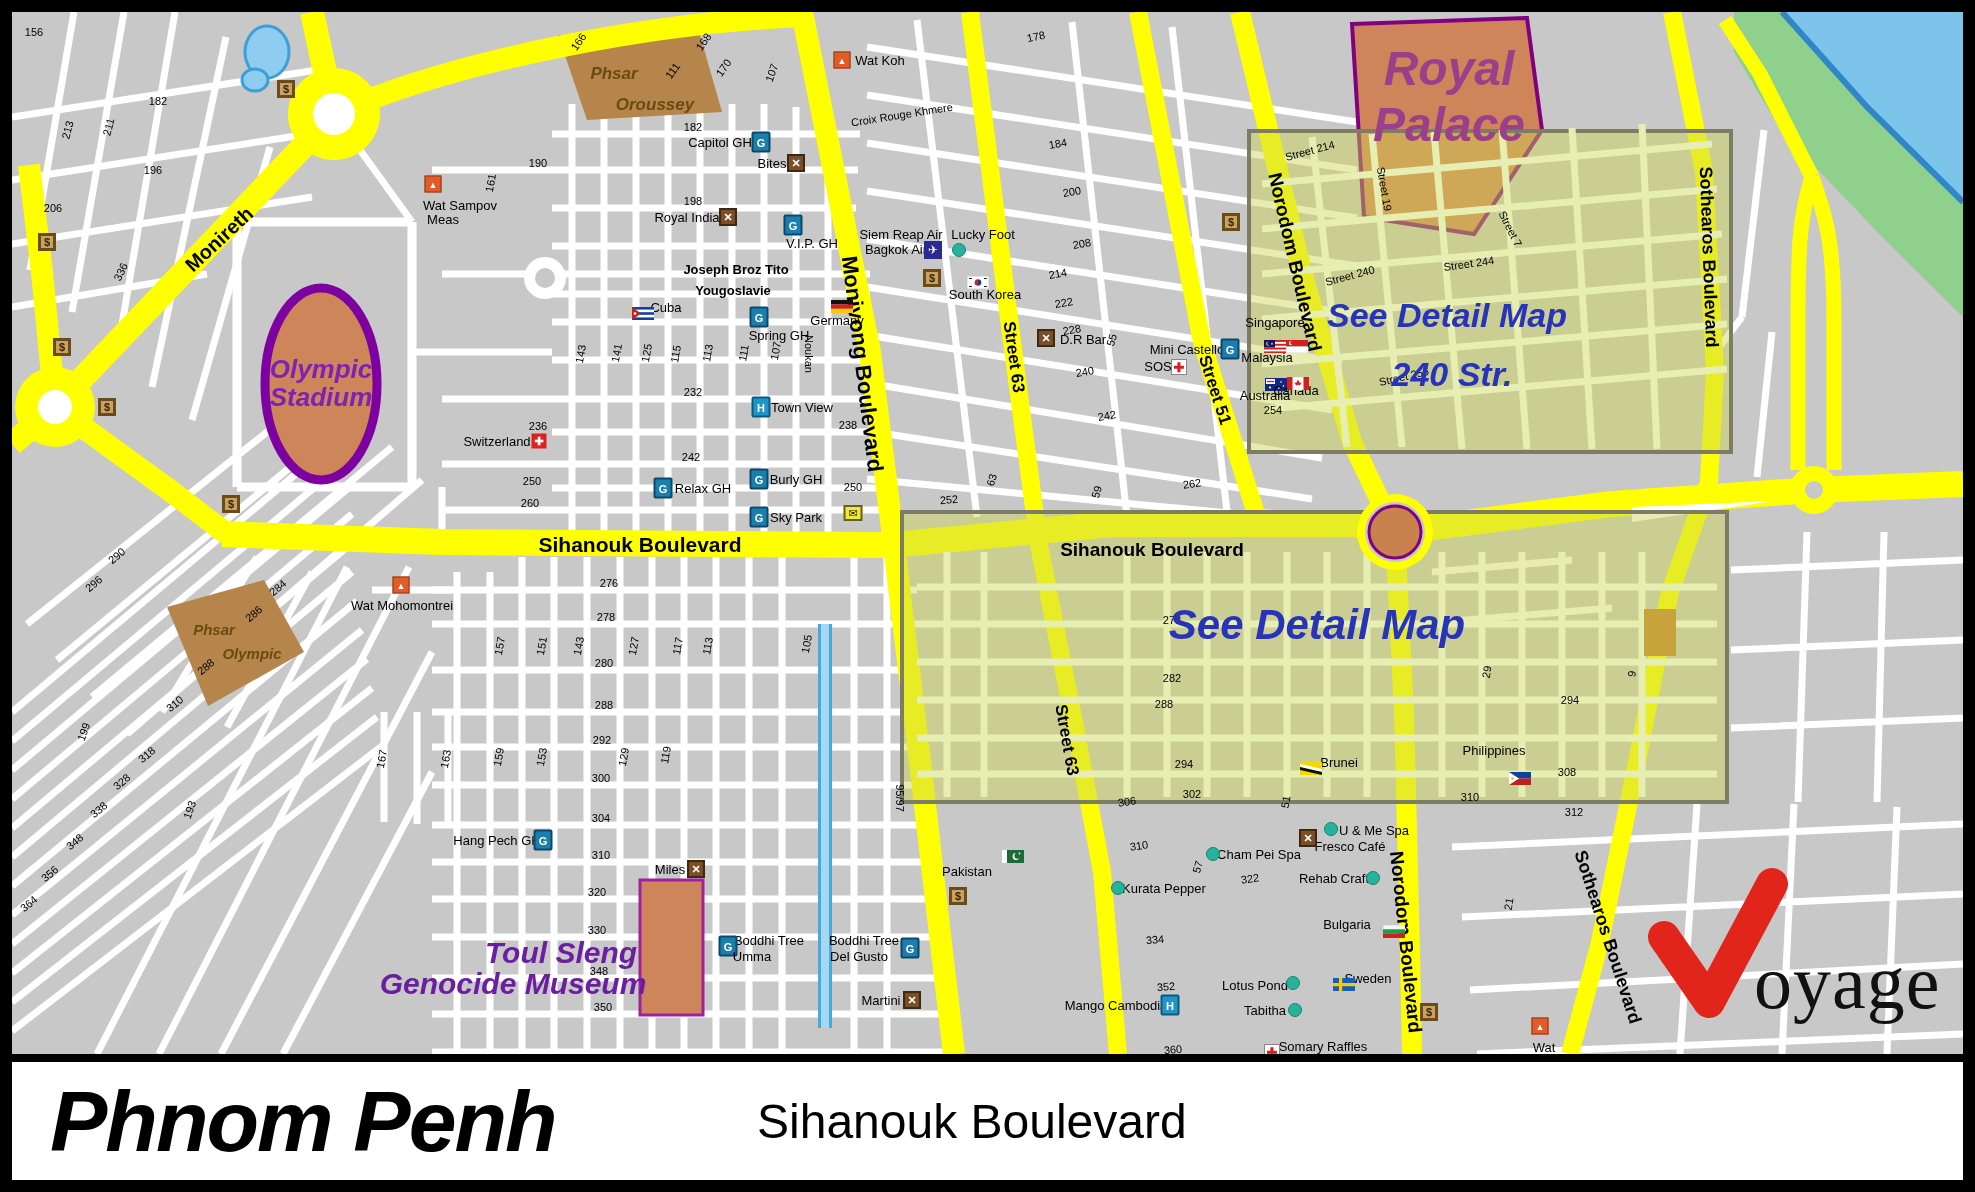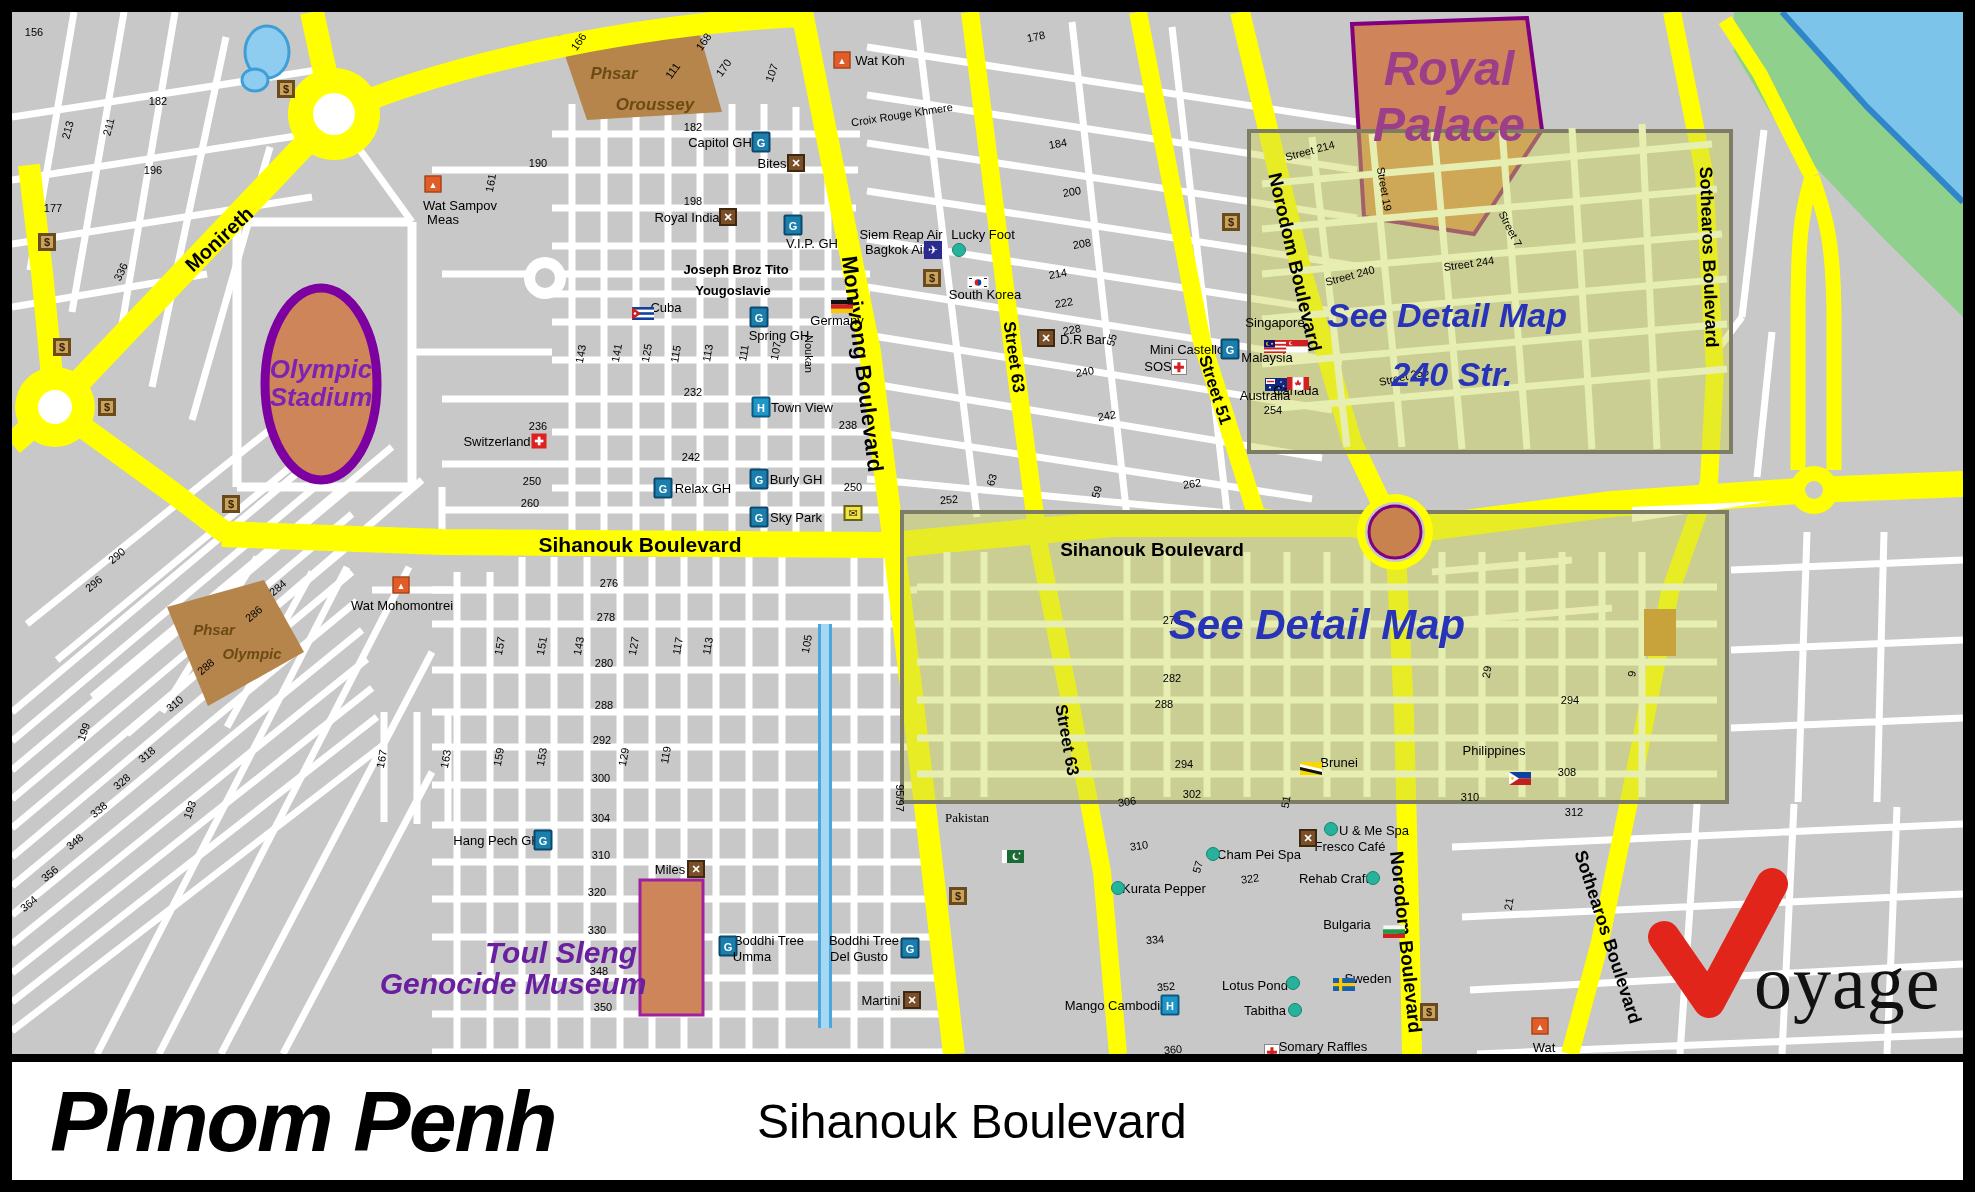--- a/index.html
+++ b/index.html
@@ -165,21 +165,21 @@
         <div class="lbl st" style="left: 1338px; top: 264px; transform: translate(-50%, -50%) rotate(-15deg);">Street 240</div>
         <div class="lbl st" style="left: 1457px; top: 252px; transform: translate(-50%, -50%) rotate(-8deg);">Street 244</div>
         <div class="lbl st" style="left: 1498px; top: 217px; transform: translate(-50%, -50%) rotate(63deg);">Street 7</div>
         <div class="lbl st" style="left: 1392px; top: 365px; transform: translate(-50%, -50%) rotate(-13deg);">Street 256</div>
         <div class="lbl st" style="left: 887px; top: 786px; transform: translate(-50%, -50%) rotate(90deg);">95/97</div>
         <div class="lbl num" style="left: 22px; top: 20px; transform: translate(-50%, -50%);">156</div>
         <div class="lbl num" style="left: 146px; top: 89px; transform: translate(-50%, -50%);">182</div>
         <div class="lbl num" style="left: 56px; top: 118px; transform: translate(-50%, -50%) rotate(-75deg);">213</div>
         <div class="lbl num" style="left: 97px; top: 115px; transform: translate(-50%, -50%) rotate(-75deg);">211</div>
         <div class="lbl num" style="left: 141px; top: 158px; transform: translate(-50%, -50%);">196</div>
-        <div class="lbl num" style="left: 41px; top: 196px; transform: translate(-50%, -50%);">177</div>
+        <div class="lbl num" style="left: 41px; top: 196px; transform: translate(-50%, -50%);">206</div>
         <div class="lbl num" style="left: 109px; top: 260px; transform: translate(-50%, -50%) rotate(-65deg);">336</div>
         <div class="lbl num" style="left: 567px; top: 30px; transform: translate(-50%, -50%) rotate(-55deg);">166</div>
         <div class="lbl num" style="left: 661px; top: 59px; transform: translate(-50%, -50%) rotate(-55deg);">111</div>
         <div class="lbl num" style="left: 692px; top: 30px; transform: translate(-50%, -50%) rotate(-55deg);">168</div>
         <div class="lbl num" style="left: 712px; top: 56px; transform: translate(-50%, -50%) rotate(-55deg);">170</div>
         <div class="lbl num" style="left: 760px; top: 61px; transform: translate(-50%, -50%) rotate(-70deg);">107</div>
         <div class="lbl num" style="left: 681px; top: 115px; transform: translate(-50%, -50%);">182</div>
         <div class="lbl num" style="left: 526px; top: 151px; transform: translate(-50%, -50%);">190</div>
         <div class="lbl num" style="left: 479px; top: 171px; transform: translate(-50%, -50%) rotate(-80deg);">161</div>
         <div class="lbl num" style="left: 681px; top: 189px; transform: translate(-50%, -50%);">198</div>
@@ -359,21 +359,21 @@
         <div class="lbl " style="left: 658px; top: 857px; transform: translate(-50%, -50%);">Miles</div>
         <div class="ic ic-rest" style="left: 684px; top: 857px; transform: translate(-50%, -50%);">✕</div>
         <div class="lbl " style="left: 757px; top: 928px; transform: translate(-50%, -50%);">Boddhi Tree</div>
         <div class="ic ic-gh" style="left: 716px; top: 934px; transform: translate(-50%, -50%);">G</div>
         <div class="lbl " style="left: 740px; top: 944px; transform: translate(-50%, -50%);">Umma</div>
         <div class="lbl " style="left: 852px; top: 928px; transform: translate(-50%, -50%);">Boddhi Tree</div>
         <div class="ic ic-gh" style="left: 898px; top: 936px; transform: translate(-50%, -50%);">G</div>
         <div class="lbl " style="left: 847px; top: 944px; transform: translate(-50%, -50%);">Del Gusto</div>
         <div class="lbl " style="left: 869px; top: 988px; transform: translate(-50%, -50%);">Martini</div>
         <div class="ic ic-rest" style="left: 900px; top: 988px; transform: translate(-50%, -50%);">✕</div>
-        <div class="lbl " style="left: 955px; top: 805px; transform: translate(-50%, -50%); font-family: Liberation Serif, serif;">Pakistan</div>
+        <div class="lbl " style="left: 955px; top: 859px; transform: translate(-50%, -50%);">Pakistan</div>
         <div class="ic" style="left: 990px; top: 838px; transform: translate(-50%, -50%);">
           <svg width="22" height="13">
             <rect width="22" height="13" fill="#1a6b34"></rect>
             <rect width="5" height="13" fill="#fff"></rect>
             <circle cx="14" cy="6.5" r="3.4" fill="#fff"></circle>
             <circle cx="15.4" cy="5.8" r="3" fill="#1a6b34"></circle>
             <circle cx="17.5" cy="3.5" r="0.9" fill="#fff"></circle>
           </svg>
         </div>
         <div class="ic ic-money" style="left: 946px; top: 884px; transform: translate(-50%, -50%);">$</div>

